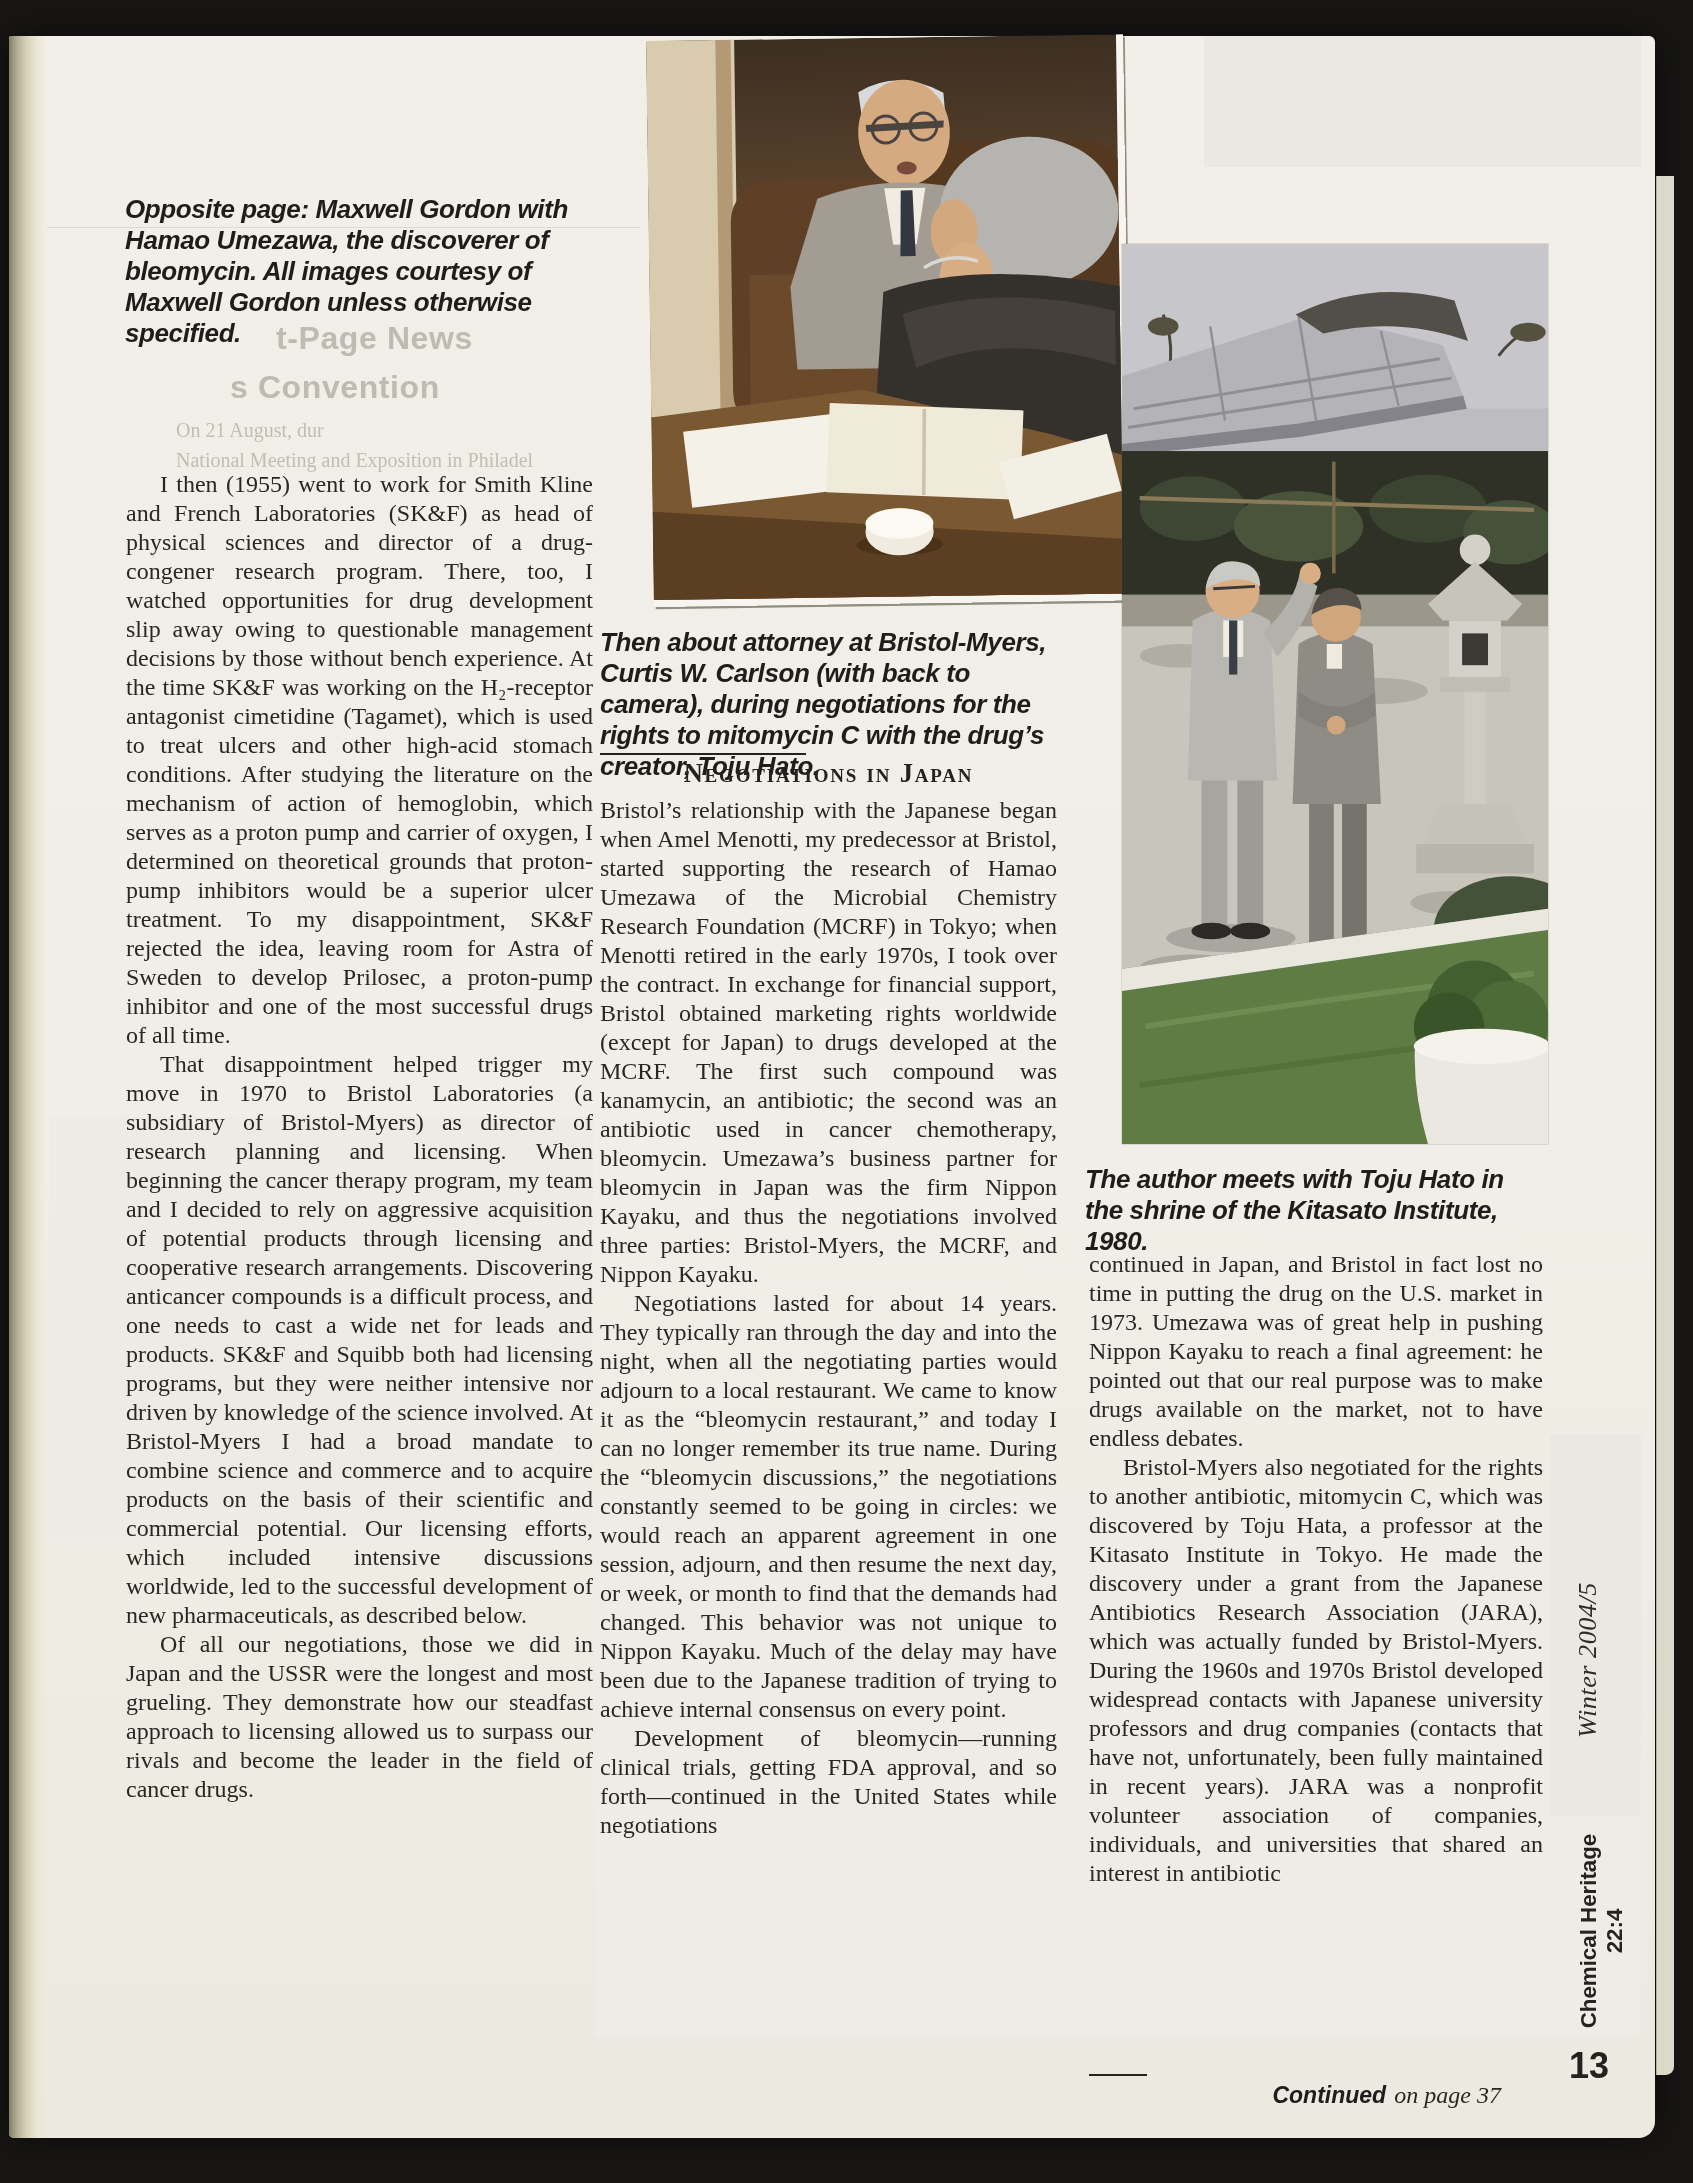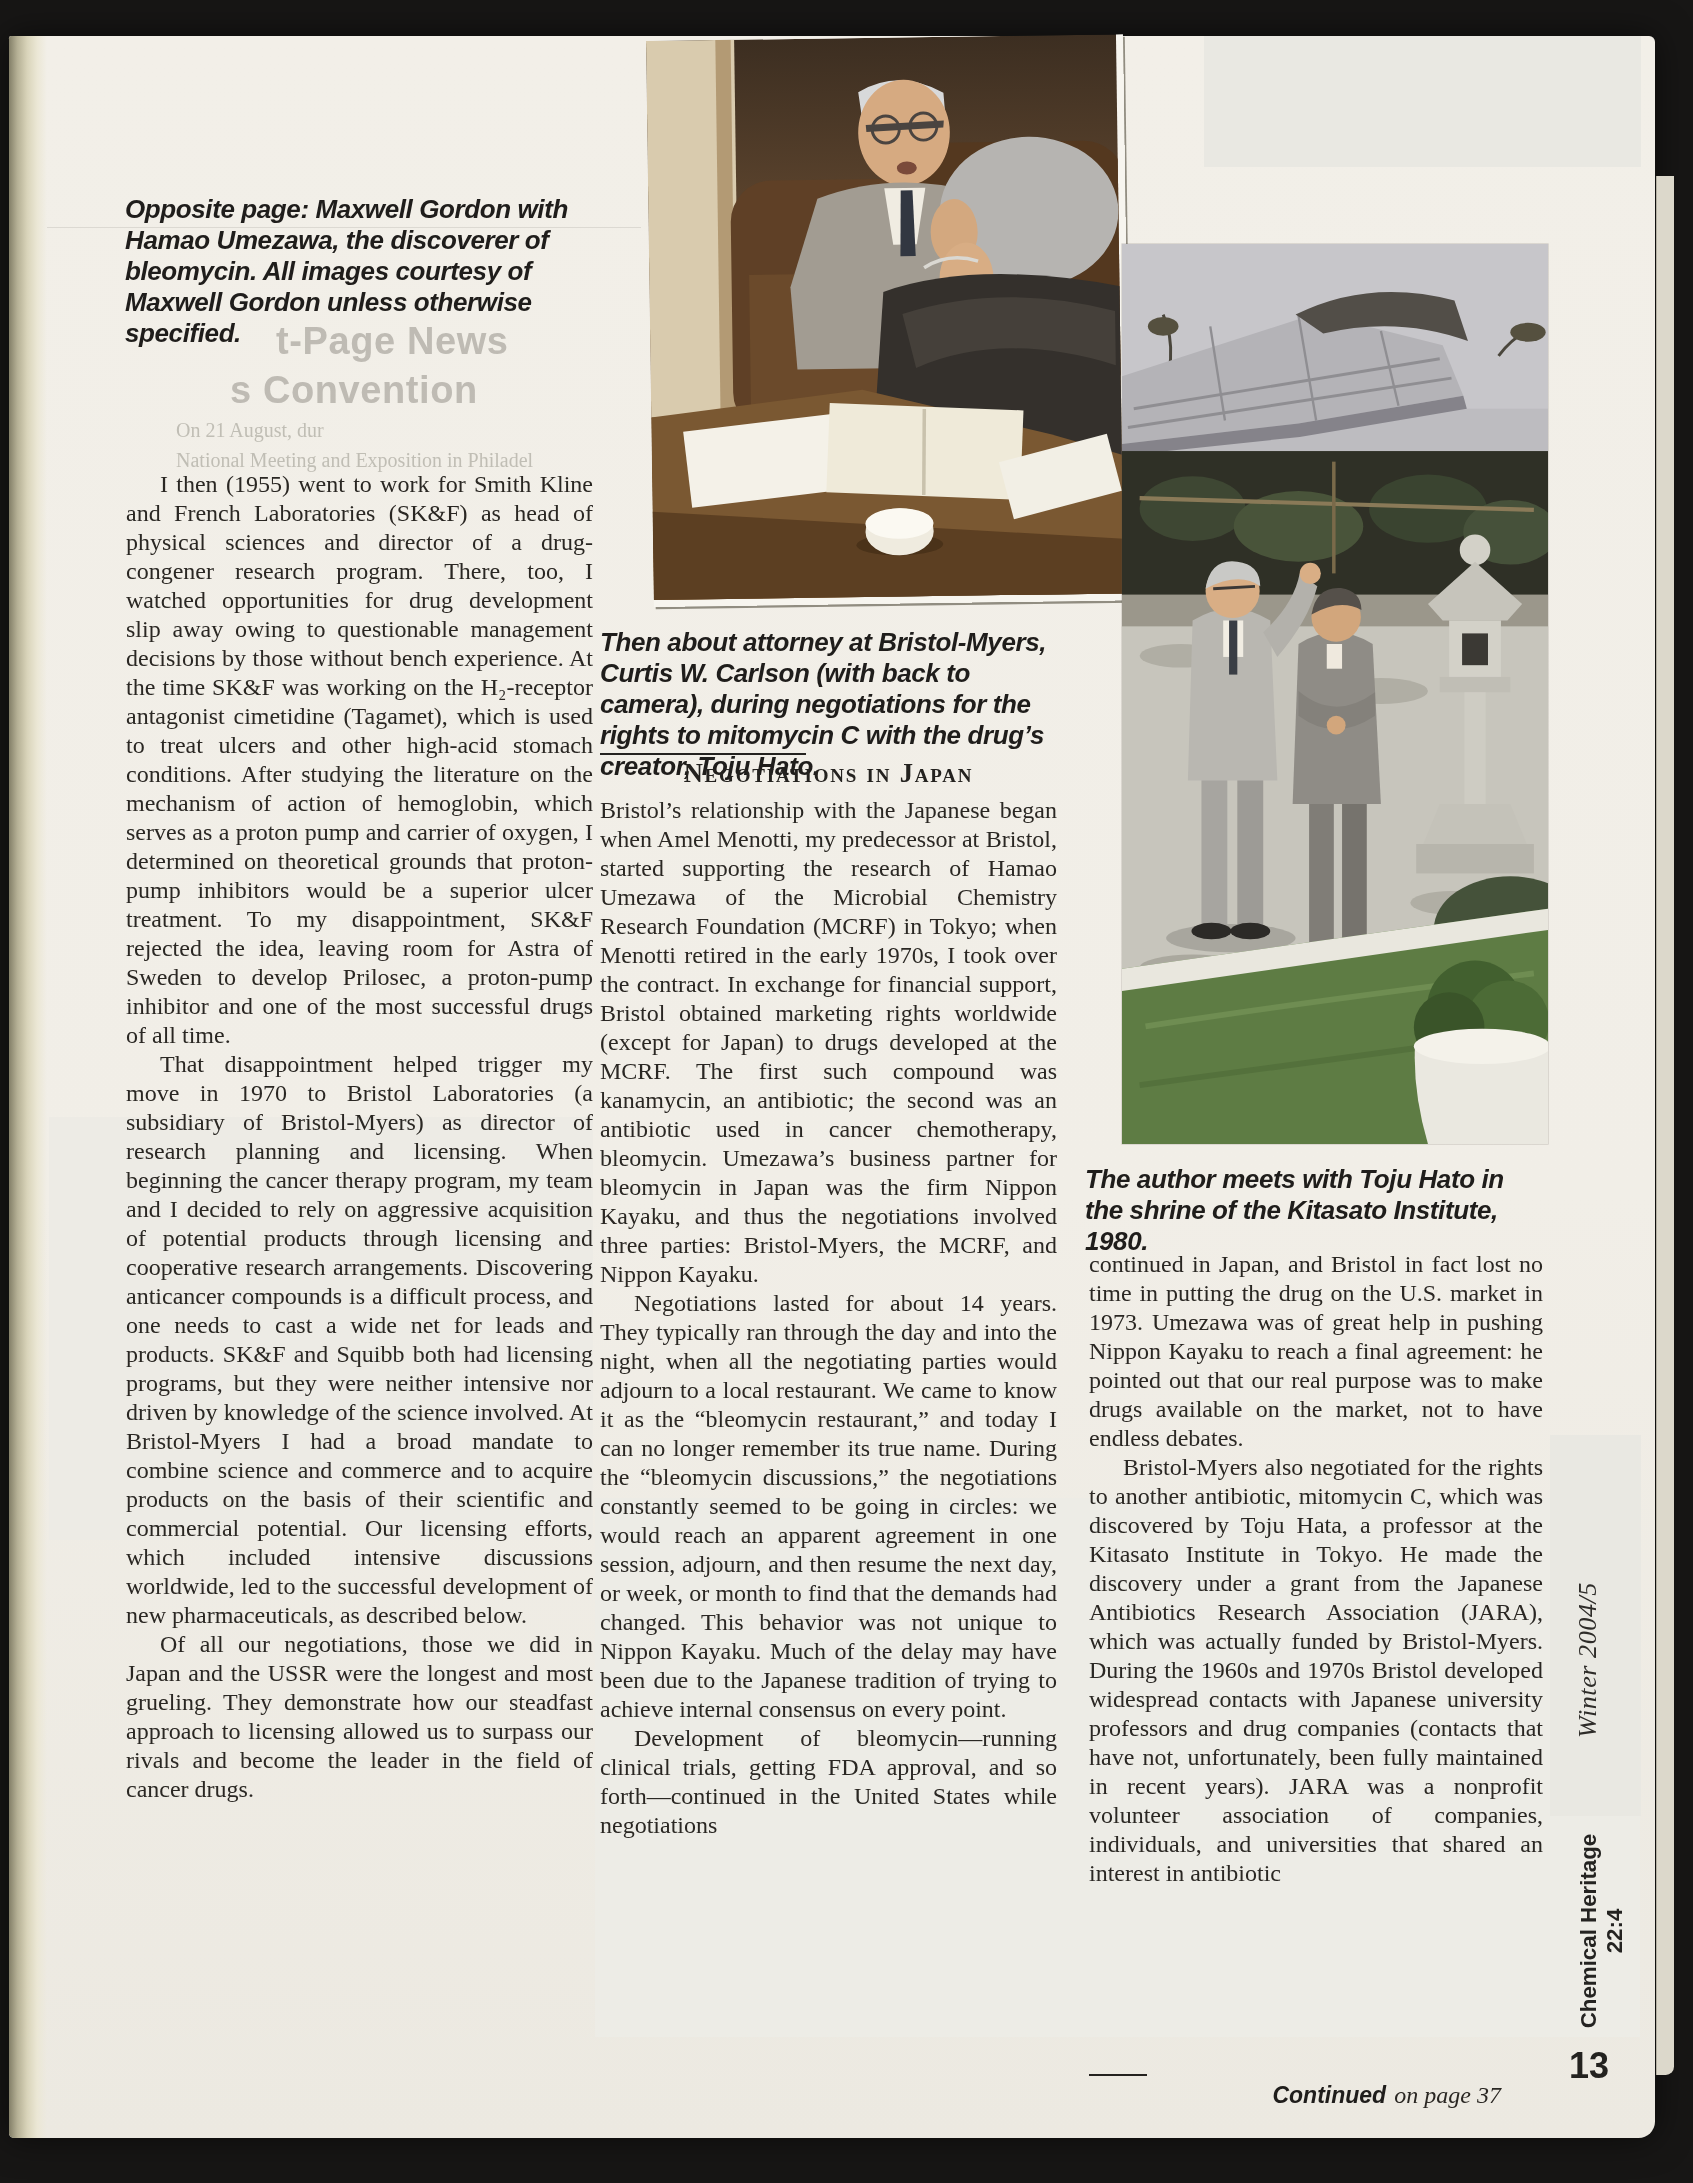--- a/index.html
+++ b/index.html
@@ -75,21 +75,21 @@
     font-family:"Liberation Sans","DejaVu Sans",sans-serif; font-weight:700;
     font-size:22.3px; color:#242321;
   }
   .pageno {
     position:absolute; left:1569px; top:2045px;
     font-family:"Liberation Sans","DejaVu Sans",sans-serif;
     font-weight:700; font-size:36px; color:#23221f;
   }
   .ghost-head {
     position:absolute; font-family:"Liberation Sans","DejaVu Sans",sans-serif;
-    font-weight:700; font-size:38px; color:rgba(139,136,127,0.5); letter-spacing:0.6px;
+    font-weight:700; font-size:32px; color:rgba(139,136,127,0.5); letter-spacing:0.6px;
   }
   .ghost-line {
     position:absolute; font-size:20px; color:rgba(152,149,139,0.55);
   }
 </style>
 </head>
 <body>
 
 <div class="page"></div>
 <div class="spine"></div>

